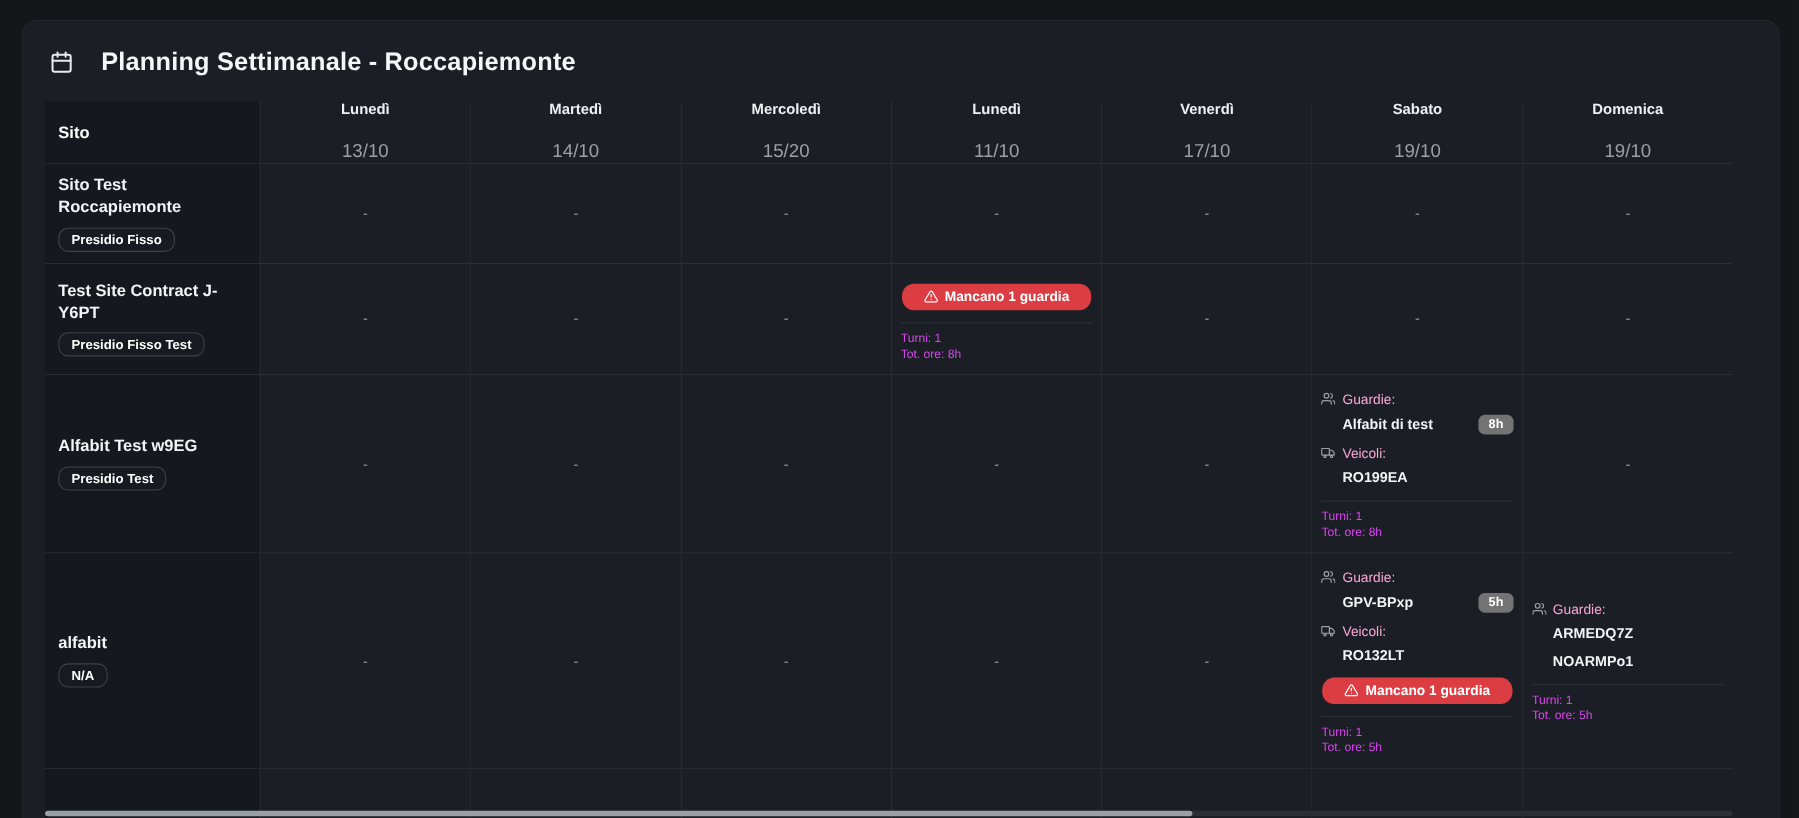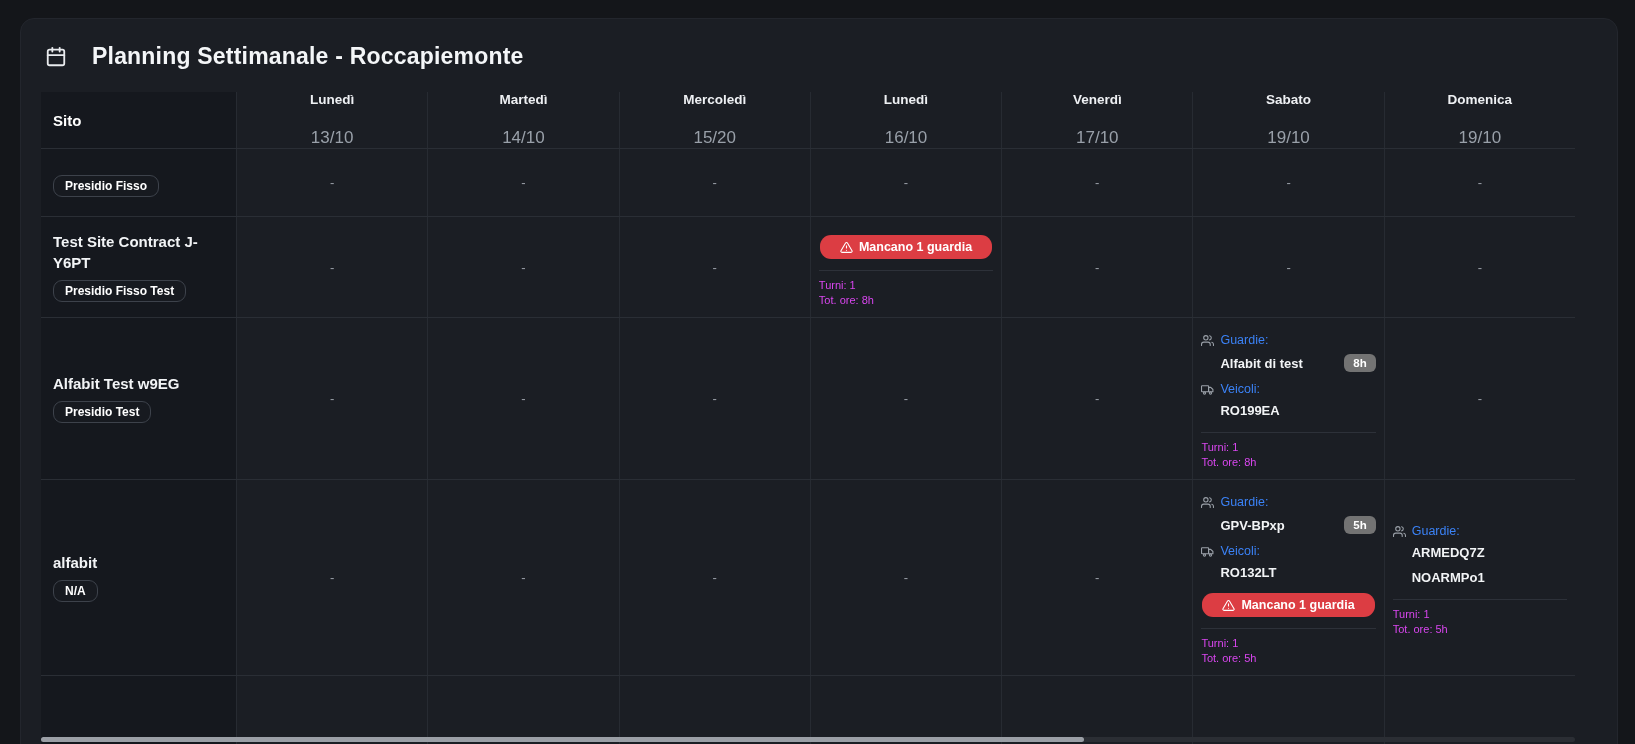--- a/index.html
+++ b/index.html
@@ -32,21 +32,21 @@
     justify-content:center; align-items:flex-start; }
   .site-name { color:#f2f4f6; font-weight:700; font-size:15px; line-height:1.35; }
   .pill { display:inline-block; border:1px solid #3d424b; border-radius:9px; padding:3px 11px;
     color:#ffffff; font-weight:700; font-size:12px; margin-top:7px; background:#171a20; }
 
   .day-cell { border-left:1px solid #272b32; display:flex; flex-direction:column;
     justify-content:center; padding:10px 8px; }
   .day-cell.empty { align-items:center; }
   .dash { color:#9aa0a8; font-size:13px; }
 
-  .cell-label { color:#3b82f6; font-size:12.5px; display:flex; align-items:center; gap:6px;
+  .cell-label { color:#f9a8d4; font-size:12.5px; display:flex; align-items:center; gap:6px;
     margin:5px 0 2px; }
   .cicon { display:flex; align-items:center; color:#9aa0a8; }
   .entry-line { display:flex; justify-content:space-between; align-items:center;
     padding-left:19px; margin:5px 0; }
   .entry-name { color:#f2f4f6; font-weight:700; font-size:13px; }
   .hours-badge { background:#737373; color:#ffffff; font-weight:700; font-size:11.5px;
     padding:3px 9px; border-radius:6px; }
   .alert-badge { display:flex; justify-content:center; align-items:center; gap:6px;
     color:#ffffff; font-weight:700; font-size:12.5px; border-radius:11px; padding:5px 8px;
     margin:8px 1px 2px; }
@@ -85,39 +85,40 @@
         <div class="day-head">
           <div class="day-name">Martedì</div>
           <div class="day-date">14/10</div>
         </div>
         <div class="day-head">
           <div class="day-name">Mercoledì</div>
           <div class="day-date">15/20</div>
         </div>
         <div class="day-head">
           <div class="day-name">Lunedì</div>
-          <div class="day-date">16/10</div>
+          <div class="day-date">11/10</div>
         </div>
         <div class="day-head">
           <div class="day-name">Venerdì</div>
           <div class="day-date">17/10</div>
         </div>
         <div class="day-head">
           <div class="day-name">Sabato</div>
           <div class="day-date">19/10</div>
         </div>
         <div class="day-head">
           <div class="day-name">Domenica</div>
           <div class="day-date">19/10</div>
         </div>
       </div>
     <div>
 
     <div class="trow">
           <div class="site-cell">
+            <div class="site-name">Sito Test Roccapiemonte</div>
             <span class="pill">Presidio Fisso</span>
           </div>
           <div class="day-cell empty">
             <span class="dash">-</span>
           </div>
           <div class="day-cell empty">
             <span class="dash">-</span>
           </div>
           <div class="day-cell empty">
             <span class="dash">-</span>

